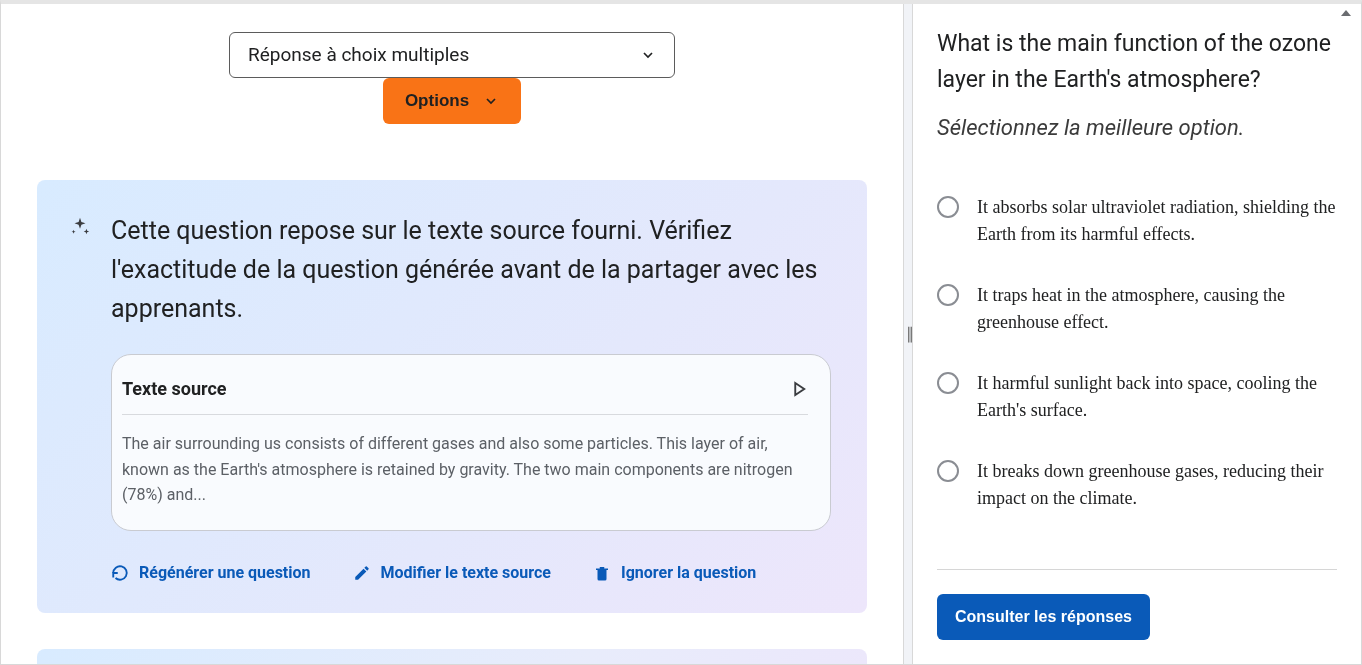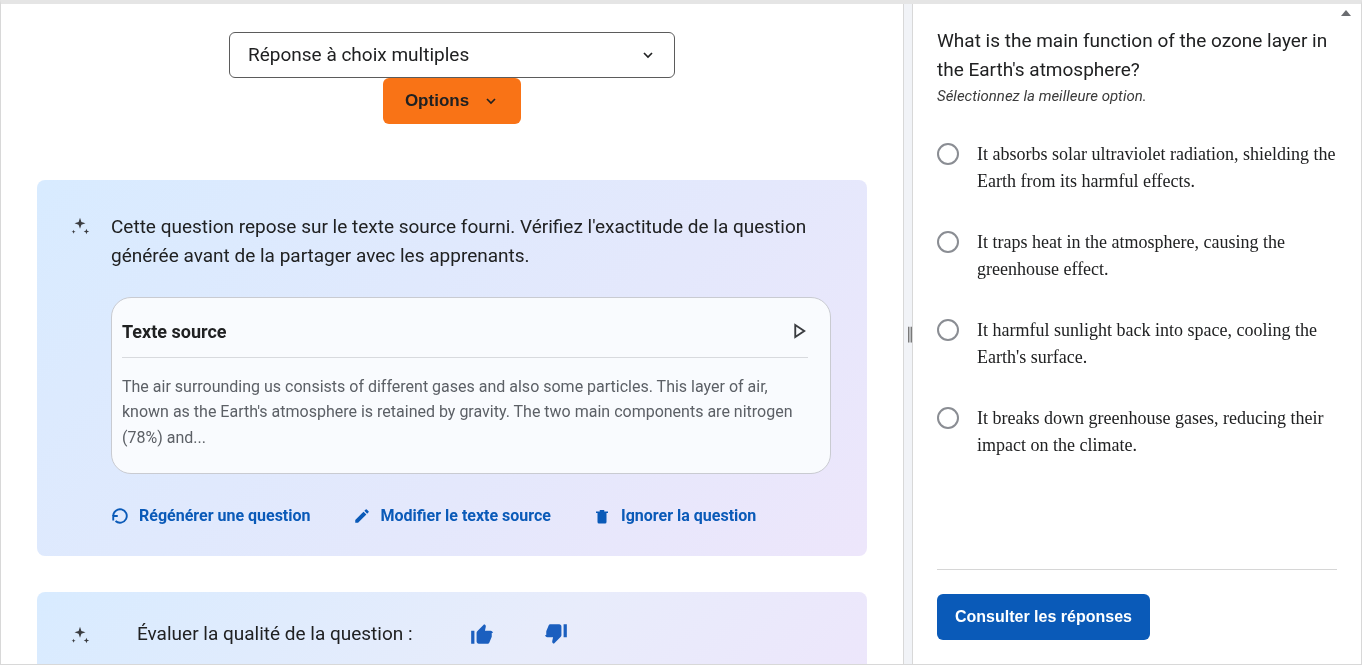--- a/index.html
+++ b/index.html
@@ -58,21 +58,21 @@
   }
   .card {
     background: linear-gradient(135deg, #d8ebff 0%, #e4e8fc 60%, #ede6fb 100%);
     border-radius: 8px;
     padding: 32px 36px 28px 32px;
     position: relative;
     margin-bottom: 36px;
   }
   .card-top { display:flex; gap:20px; }
   .sparkle-icon { flex-shrink:0; width:22px; height:22px; margin-top:4px; }
-  .card-msg { font-size:19px; line-height:1.55; color:#202122; }
+  .card-msg { font-size:25px; line-height:1.55; color:#202122; }
   .source-box {
     background:#f9fbfe;
     border:1px solid #c9cbd1;
     border-radius:20px;
     margin-top:26px; margin-left:42px;
     padding: 20px 22px 22px 10px;
   }
   .source-head {
     display:flex; justify-content:space-between; align-items:center;
     padding-bottom:12px;
@@ -122,22 +122,22 @@
     display:flex; flex-direction:column; gap:6px;
   }
 
   .right-panel {
     flex:1;
     padding: 22px 24px 24px 24px;
     overflow-y:auto;
     position:relative;
     display:flex; flex-direction:column;
   }
-  .question-text { font-size:19px; line-height:1.55; }
-  .instruction { font-style:italic; font-size:15px; color:#3b3b3b; margin-bottom:34px; }
+  .question-text { font-size:23px; line-height:1.55; margin-bottom:14px; }
+  .instruction { font-style:italic; font-size:22px; color:#3b3b3b; margin-bottom:50px; }
   .options-list { display:flex; flex-direction:column; gap:34px; }
   .opt { display:flex; gap:18px; align-items:flex-start; cursor:pointer;font-family:Liberation Serif, serif; }
   .radio {
     width:22px; height:22px; border:2px solid #8a8d93; border-radius:50%;
     flex-shrink:0; margin-top:2px;
   }
   .opt-text { font-size:18px; line-height:1.5; }
   .right-footer {
     margin-top:auto; padding-top:30px;
   }

